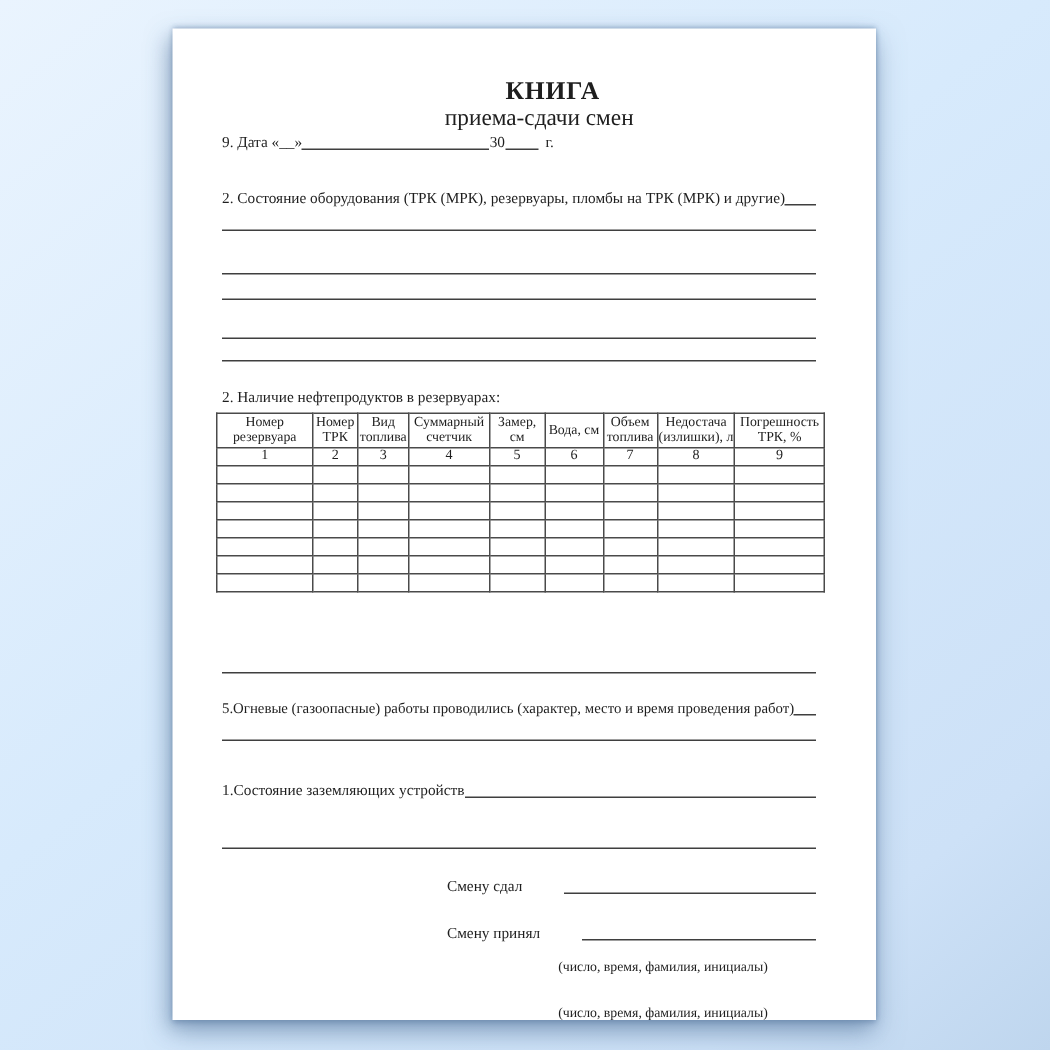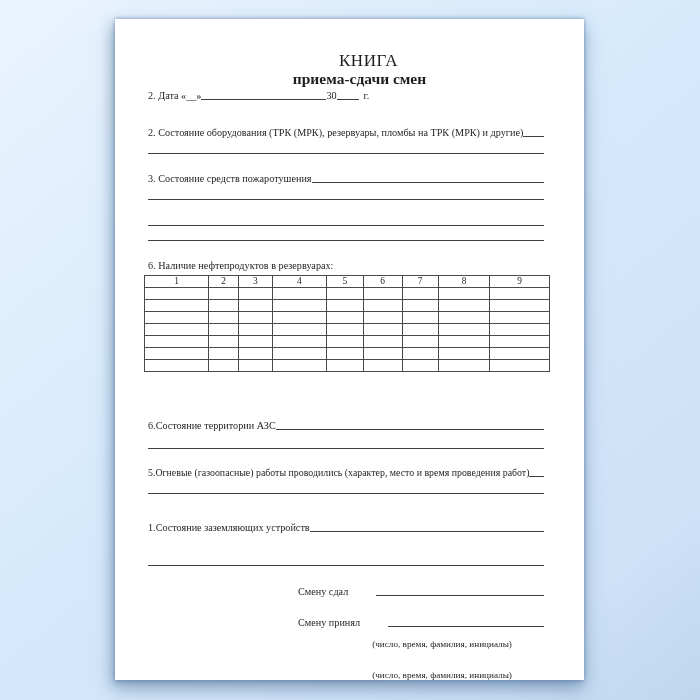--- a/index.html
+++ b/index.html
@@ -20,22 +20,22 @@
   }
   .paper {
     position:absolute; left:115px; top:19px; width:469px; height:661px;
     background: var(--paper);
     box-shadow: 0 -1px 3px rgba(96,128,166,.45),
                 0 2px 4px rgba(96,128,166,.5),
                 0 8px 18px rgba(96,128,166,.5),
                 -4px 6px 12px rgba(96,128,166,.35);
   }
   .title { position:absolute; top:33px; left:0; width:100%; text-align:center; }
-  .t1 { font-size:17px; font-weight:400; line-height:18px; letter-spacing:.6px;padding-left:38px; }
-  .t2 { font-size:15.5px; font-weight:700; line-height:17px;margin-left:20px; }
+  .t1 { font-size:17px; font-weight:700; line-height:18px; letter-spacing:.6px;padding-left:38px; }
+  .t2 { font-size:15.5px; font-weight:400; line-height:17px;margin-left:20px; }
   .row {
     position:absolute; left:33px; width:396px; height:13px;
     display:flex; align-items:flex-end;
     font-size:10.2px; line-height:13px; white-space:nowrap;
   }
   .row.tight { font-size:9.9px; }
   .lbl { flex:0 0 auto; }
   .fill { flex:1 1 auto; border-bottom:1px solid var(--line); margin-bottom:2px; min-width:6px; }
   .fw { flex:0 0 auto; border-bottom:1px solid var(--line); margin-bottom:2px; }
   .sp { margin-left:5px; }
@@ -57,61 +57,71 @@
 <body>
 
 <div class="paper">
 
   <div class="title">
     <div class="t1">КНИГА</div>
     <div class="t2">приема-сдачи смен</div>
   </div>
 
   <div class="row" style="top:70px">
-    <span class="lbl">2. Дата «__»</span>
+    <span class="lbl">9. Дата «__»</span>
     <span class="fw" style="width:125px"></span>
     <span class="lbl">30</span>
     <span class="fw" style="width:22px"></span>
     <span class="lbl sp">г.</span>
   </div>
 
   <div class="row" style="top:107px">
     <span class="lbl">2. Состояние оборудования (ТРК (МРК), резервуары, пломбы на ТРК (МРК) и другие)</span>
     <span class="fill"></span>
   </div>
   <div class="hline" style="top:134px"></div>
 
   <div class="row" style="top:153px">
-    <span class="lbl">3. Состояние средств пожаротушения</span>
     <span class="fill"></span>
   </div>
   <div class="hline" style="top:180px"></div>
 
   <div class="row" style="top:196px">
     <span class="fill"></span>
   </div>
   <div class="hline" style="top:221px"></div>
 
   <div class="row" style="top:240px">
-    <span class="lbl">6. Наличие нефтепродуктов в резервуарах:</span>
+    <span class="lbl">2. Наличие нефтепродуктов в резервуарах:</span>
   </div>
 
   <table class="res">
     <colgroup>
         <col style="width: 15.8%;">
         <col style="width: 7.4%;">
         <col style="width: 8.4%;">
         <col style="width: 13.3%;">
         <col style="width: 9.1%;">
         <col style="width: 9.6%;">
         <col style="width: 8.9%;">
         <col style="width: 12.8%;">
         <col style="width: 14.7%;">
       </colgroup>
     <thead>
+      <tr>
+        <th>Номер резервуара</th>
+        <th>Номер ТРК</th>
+        <th>Вид топлива</th>
+        <th>Суммарный счетчик</th>
+        <th>Замер, см</th>
+        <th>Вода, см</th>
+        <th>Объем топлива</th>
+        <th>Недостача (излишки), л</th>
+        <th>Погрешность ТРК, %</th>
+      </tr>
       <tr class="numrow">
         <td>1</td>
         <td>2</td>
         <td>3</td>
         <td>4</td>
         <td>5</td>
         <td>6</td>
         <td>7</td>
         <td>8</td>
         <td>9</td>
@@ -191,24 +201,20 @@
           <td></td>
           <td></td>
           <td></td>
           <td></td>
           <td></td>
           <td></td>
         </tr>
       </tbody>
   </table>
 
-  <div class="row" style="top:400px">
-    <span class="lbl">6.Состояние территории АЗС</span>
-    <span class="fill"></span>
-  </div>
   <div class="hline" style="top:429px"></div>
 
   <div class="row tight" style="top:447px">
     <span class="lbl">5.Огневые (газоопасные) работы проводились (характер, место и время проведения работ)</span>
     <span class="fill"></span>
   </div>
   <div class="hline" style="top:474px"></div>
 
   <div class="row" style="top:502px">
     <span class="lbl">1.Состояние заземляющих устройств</span>

